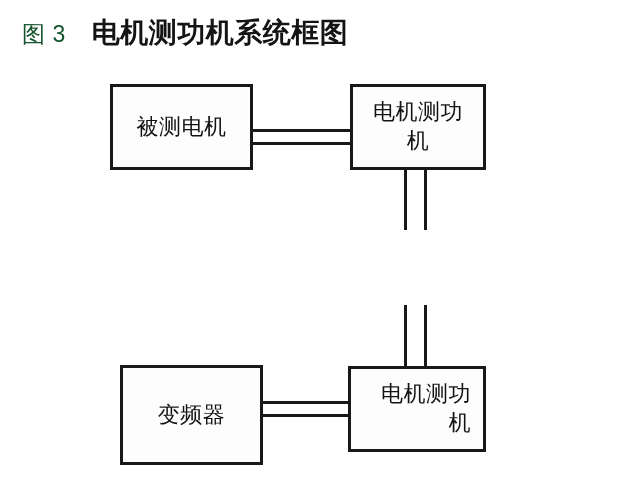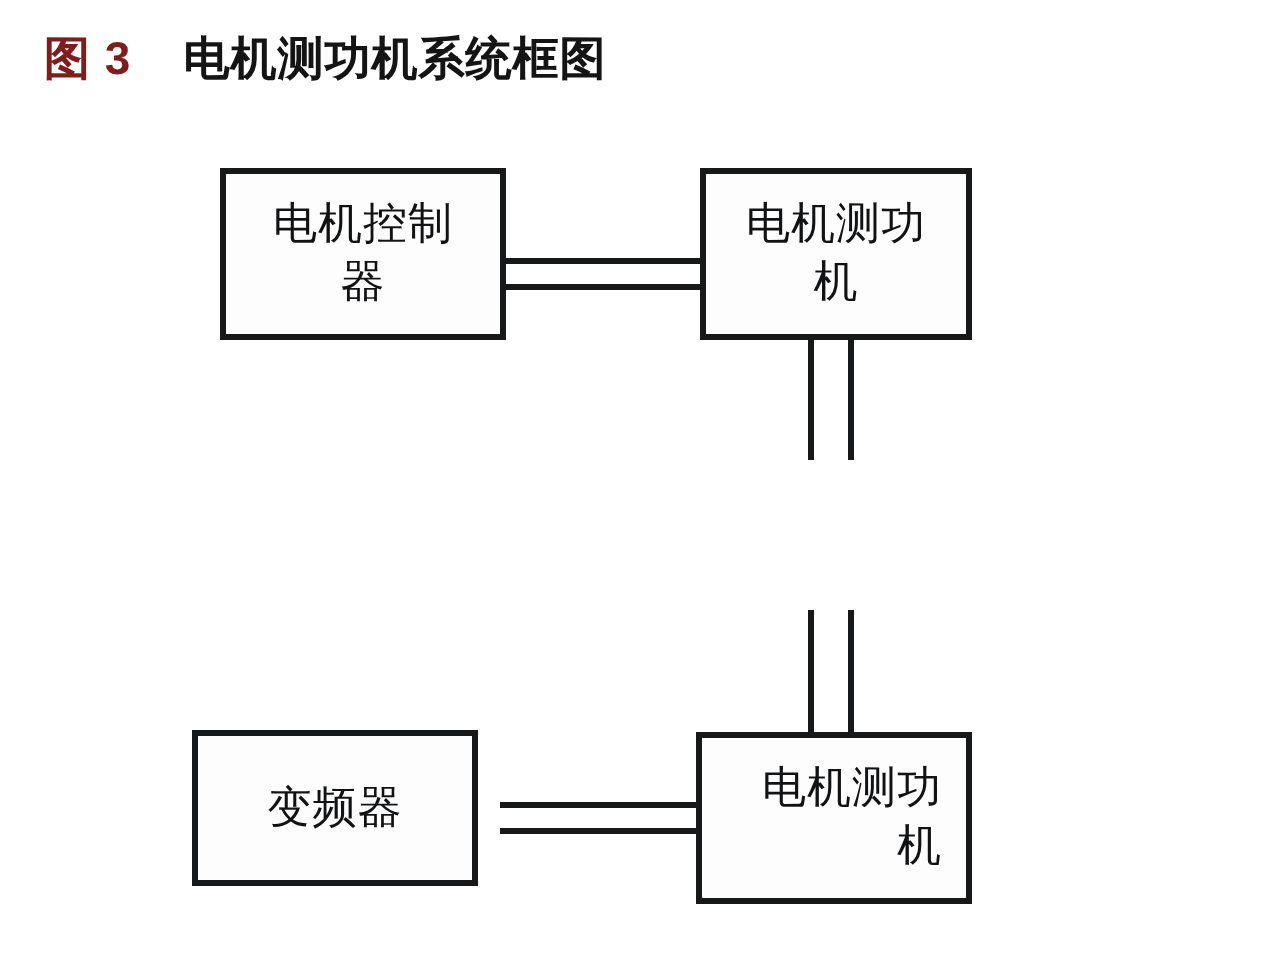--- a/index.html
+++ b/index.html
@@ -25,26 +25,26 @@
   #figure-caption {
     position: absolute;
     left: 22px;
     top: 14px;
     display: flex;
     align-items: baseline;
     white-space: nowrap;
   }
   #figure-caption .fig-label {
     font-size: 23px;
-    font-weight: bold;
+    font-weight: normal;
     letter-spacing: 0.5px;
-    color: #7f1d1d;
+    color: #14532d;
   }
   #figure-caption .fig-title {
-    font-size: 23px;
+    font-size: 28px;
     font-weight: bold;
     margin-left: 26px;
     letter-spacing: 0.5px;
     color: #141414;
   }
 
   
   #diagram {
     position: absolute;
     left: 0;
@@ -74,21 +74,21 @@
   }
   .node.narrow .node-label {
     max-width: 108px;
   }
 
   
   #node-battery-simulator { left: 110px; top: 84px;  width: 143px; height: 86px; }
   #node-motor-controller  { left: 350px; top: 84px;  width: 136px; height: 86px; }
   #node-motor-under-test  { left: 348px; top: 227px; width: 138px; height: 81px; }
   #node-dynamometer       { left: 348px; top: 366px; width: 138px; height: 86px; text-align: right; }
-  #node-inverter          { left: 96px; top: 365px; width: 143px; height: 78px; }
+  #node-inverter          { left: 120px; top: 365px; width: 143px; height: 100px; }
 
   
   .link {
     position: absolute;
     background: #17181a;
     z-index: 1;
   }
   .link.h { height: 3px; }
   .link.v { width: 3px; }
 
@@ -126,21 +126,21 @@
     <div class="link v" id="link-ctrl-motor-a"></div>
     <div class="link v" id="link-ctrl-motor-b"></div>
 
     <div class="link v" id="link-motor-dyno-a"></div>
     <div class="link v" id="link-motor-dyno-b"></div>
 
     <div class="link h" id="link-inverter-dyno-a"></div>
     <div class="link h" id="link-inverter-dyno-b"></div>
 
     <div class="node narrow" id="node-battery-simulator">
-      <span class="node-label">电机控制器</span>
+      <span class="node-label">被测电机</span>
     </div>
 
     <div class="node narrow" id="node-motor-controller">
       <span class="node-label">电机测功机</span>
     </div>
 
 
     <div class="node narrow" id="node-dynamometer">
       <span class="node-label">电机测功机</span>
     </div>

